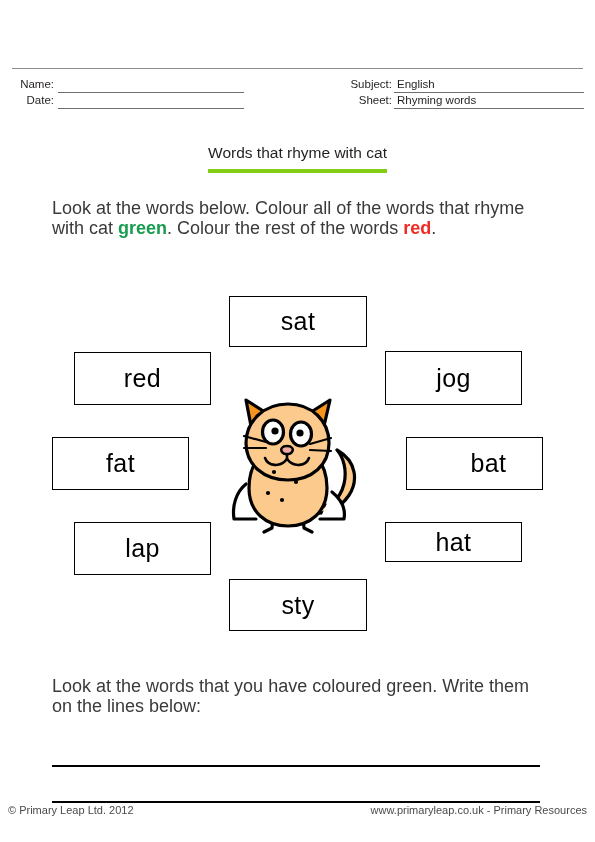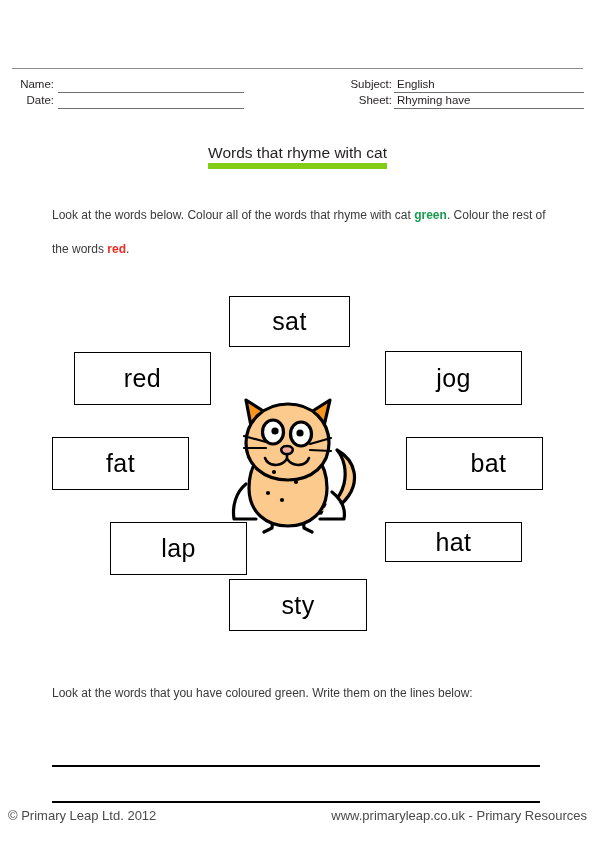--- a/index.html
+++ b/index.html
@@ -68,29 +68,29 @@
   .title {
     position: absolute;
     left: 0;
     right: 0;
     top: 143px;
     text-align: center;
     font-size: 15.5px;
     line-height: 20px;
   }
   .title span {
-    border-bottom: 6px solid #84cc16;
-    padding-bottom: 2px;
+    border-bottom: 4px solid #84cc16;
+    padding-bottom: 8px;
   }
 
   
   .instr {
     position: absolute;
-    font-size: 12px;
-    line-height: 34px;
+    font-size: 18px;
+    line-height: 20px;
     color: #3a3a3a;
   }
   #instr-1 { left: 52px; top: 198px; width: 500px; }
   #instr-2 { left: 52px; top: 676px; width: 492px; }
 
   .kw-green { color: #189c4f; font-weight: bold; }
   .kw-red   { color: #ee2c25; font-weight: bold; }
 
   
   .wordbox {
@@ -100,26 +100,26 @@
     box-sizing: border-box;
     display: flex;
     align-items: center;
     justify-content: center;
     font-size: 25px;
     line-height: 1;
     color: #000000;
     letter-spacing: 0.4px;
   }
 
-  #box-sat { left: 229px; top: 296px; width: 121px; height: 51px; }
+  #box-sat { left: 229px; top: 296px; width: 138px; height: 51px; }
   #box-red { left: 74px;  top: 352px; width: 137px; height: 53px; }
   #box-jog { left: 385px; top: 351px; width: 137px; height: 54px; }
   #box-fat { left: 52px;  top: 437px; width: 137px; height: 53px; }
   #box-bat { left: 406px; top: 437px; width: 137px; height: 53px; padding-left: 28px; }
-  #box-lap { left: 74px;  top: 522px; width: 137px; height: 53px; margin-left: 36px; }
+  #box-lap { left: 74px;  top: 522px; width: 137px; height: 53px; }
   #box-hat { left: 385px; top: 522px; width: 137px; height: 40px; }
   #box-sty { left: 229px; top: 579px; width: 138px; height: 52px; }
 
   
   #cat-illustration {
     position: absolute;
     left: 216px;
     top: 388px;
     width: 160px;
     height: 155px;
@@ -133,22 +133,22 @@
     width: 488px;
     height: 1.6px;
     background: #000000;
   }
   #ans-1 { top: 765px; }
   #ans-2 { top: 801px; }
 
   
   .footer {
     position: absolute;
-    bottom: 19px;
-    font-size: 13px;
+    bottom: 26px;
+    font-size: 11px;
     color: #4a4a4a;
     white-space: nowrap;
   }
   #footer-left  { left: 8px; }
   #footer-right { right: 8px; }
 </style>
 </head>
 <body>
 
 <div class="page">
@@ -159,21 +159,21 @@
   <div class="hdr-line" id="lin-name"></div>
 
   <div class="hdr hdr-label" id="lbl-date">Date:</div>
   <div class="hdr-line" id="lin-date"></div>
 
   <div class="hdr hdr-label" id="lbl-subject">Subject:</div>
   <div class="hdr-value" id="val-subject">English</div>
   <div class="hdr-line" id="lin-subject"></div>
 
   <div class="hdr hdr-label" id="lbl-sheet">Sheet:</div>
-  <div class="hdr-value" id="val-sheet">Rhyming have</div>
+  <div class="hdr-value" id="val-sheet">Rhyming words</div>
   <div class="hdr-line" id="lin-sheet"></div>
 
   <div class="title">
     <span>Words that rhyme with cat</span>
   </div>
 
   <div class="instr" id="instr-1">
     <span>Look at the words below. Colour all of the words that rhyme with cat </span><span class="kw-green">green</span><span>. Colour the rest of the words </span><span class="kw-red">red</span><span>.</span>
   </div>
 

